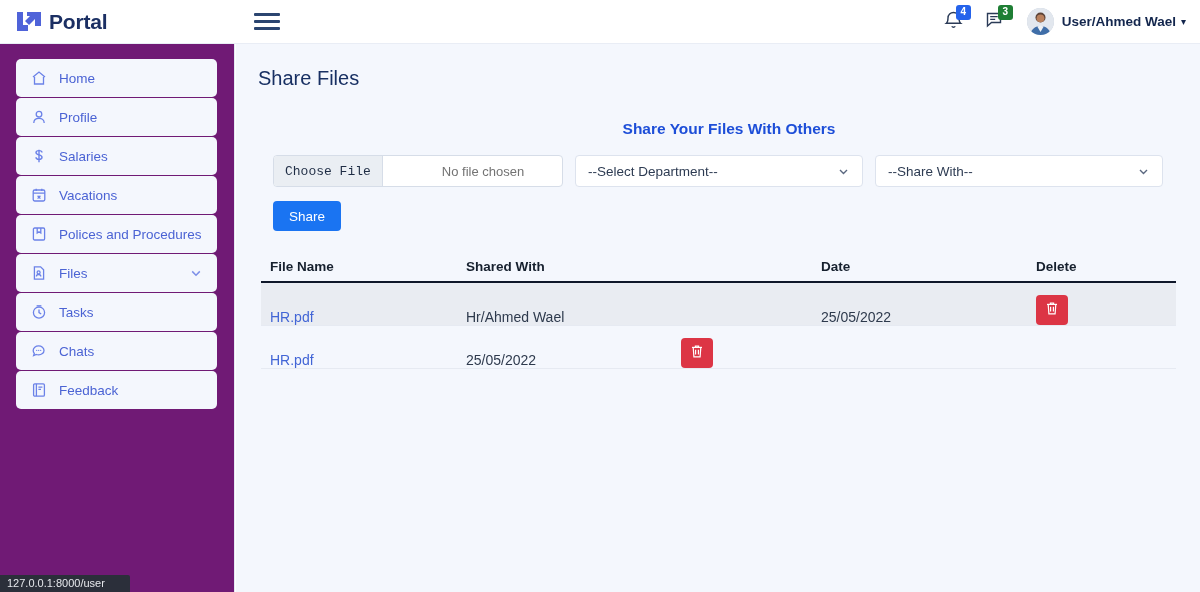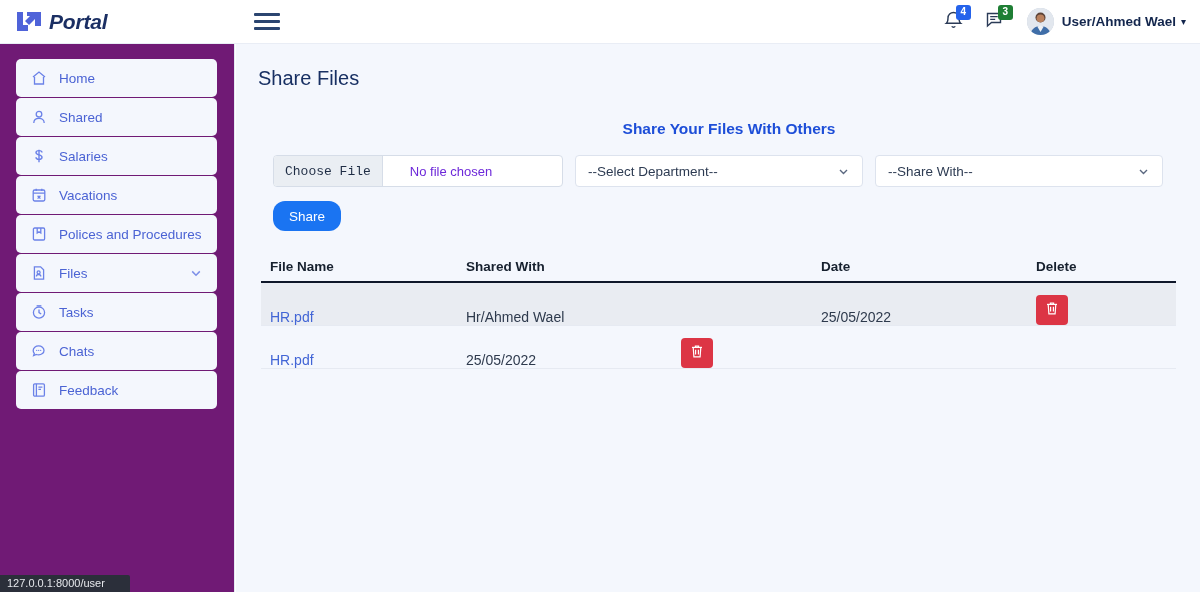--- a/index.html
+++ b/index.html
@@ -21,21 +21,20 @@
     display: flex; align-items: center;
   }
   .brand {
     width: 235px; height: 44px;
     display: flex; align-items: center; padding-left: 16px;
   }
   .brand-mark { width: 26px; height: 21px; margin-right: 7px; }
   .brand-name {
     font-size: 21px; font-weight: bold; color: #1b2f63;
     letter-spacing: -0.2px;
-    font-style: italic;
   }
   .hamburger {
     width: 26px; margin-left: 19px;
     display: flex; flex-direction: column; justify-content: center;
     gap: 4px; cursor: pointer;
   }
   .hamburger span {
     display: block; height: 3px; width: 26px;
     background: #2b4570; border-radius: 1px;
   }
@@ -112,35 +111,35 @@
     border: 1px solid #d6dde8; border-radius: 4px;
     background: #fff; overflow: hidden;
   }
   .file-btn {
     background: #eaeef3; border-right: 1px solid #d6dde8;
     display: flex; align-items: center; padding: 0 11px;
     font-size: 13px; color: #1f2d45; cursor: pointer; font-family: Liberation Mono, monospace;
   }
   .file-text {
     display: flex; align-items: center; padding-left: 27px;
-    font-size: 13px; color: #6d28d9;
+    font-size: 13px; color: #737373; margin-left: 32px;
   }
   .select-box {
     height: 32px; width: 288px;
     border: 1px solid #dde3ee; border-radius: 4px;
     background: #fff;
     display: flex; align-items: center; justify-content: space-between;
     padding: 0 12px 0 12px;
     font-size: 13.5px; color: #2d3b52; cursor: pointer; gap: 8px;
   }
   .select-caret { color: #5a6880; font-size: 11px; display: flex; }
   .share-btn {
     margin: 14px 0 0 37px;
     background: #1a74f2; color: #fff;
-    border: none; border-radius: 12px;
+    border: none; border-radius: 4px;
     height: 30px; padding: 0 16px;
     font-size: 13.5px; cursor: pointer;
     font-family: "Liberation Sans", sans-serif;
   }
 
   
   .table { margin: 24px 0 0 25px; width: 915px; }
   .thead {
     display: flex; align-items: center;
     height: 28px;
@@ -252,21 +251,21 @@
       <span class="nav-label">Home</span>
     </div>
 
     <div class="nav-item">
       <span class="nav-icon">
         <svg width="16" height="16" viewBox="0 0 16 16" fill="none" stroke="#6b82e8" stroke-width="1.3">
           <circle cx="8" cy="5.2" r="2.8"></circle>
             <path d="M2.8 14c0-3 2.4-4.6 5.2-4.6S13.2 11 13.2 14"></path>
         </svg>
       </span>
-      <span class="nav-label">Shared</span>
+      <span class="nav-label">Profile</span>
     </div>
 
     <div class="nav-item">
       <span class="nav-icon">
         <svg width="16" height="16" viewBox="0 0 16 16" fill="none" stroke="#6b82e8" stroke-width="1.4">
           <path d="M8 1.8v12.4"></path>
             <path d="M11 4.6c0-1.3-1.4-2-3-2s-3 .7-3 2 1.4 1.9 3 2.3 3 .9 3 2.4-1.4 2.1-3 2.1-3-.8-3-2.1"></path>
         </svg>
       </span>
       <span class="nav-label">Salaries</span>

